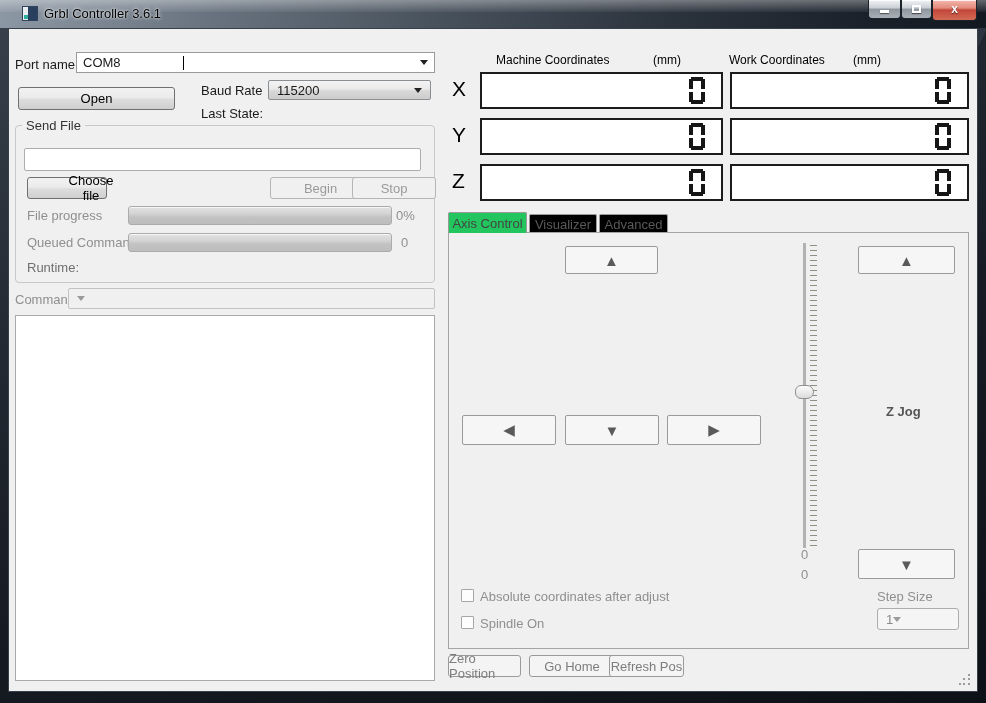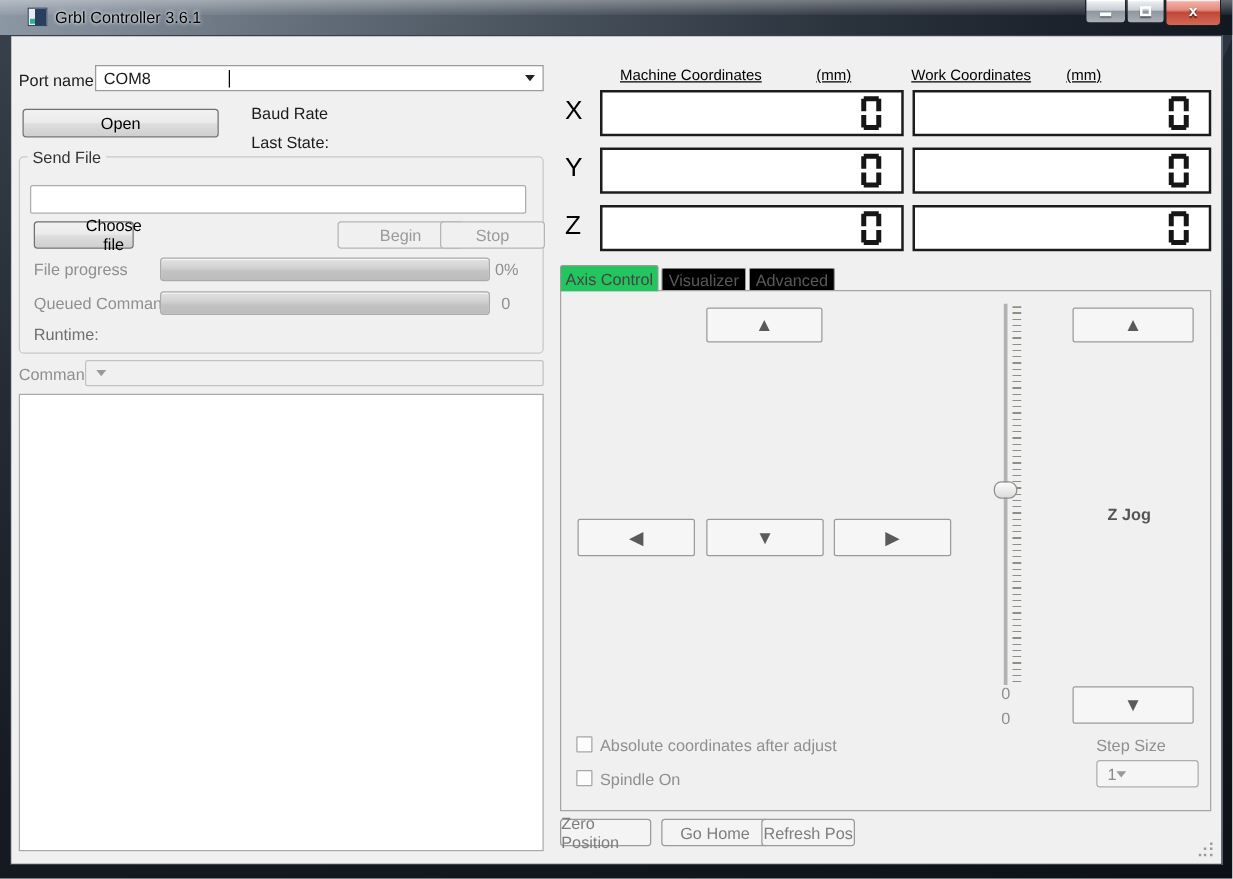--- a/index.html
+++ b/index.html
@@ -77,21 +77,21 @@
   .group { border:1px solid #c8c8c8; border-radius:4px; }
   .group-title { position:absolute; top:-8px; left:6px; background:#f0f0f0; padding:0 4px; color:#333; }
 
   .progress { border:1px solid #ababab; border-radius:3px;
     background:linear-gradient(#e2e2e2,#d3d3d3 40%,#c2c2c2 60%,#bdbdbd);
     box-shadow:inset 0 1px 0 rgba(255,255,255,0.7); }
 
   .logarea { background:#fff; border:1px solid #a9a9a9; }
 
   
-  .coord-header { color:#000; font-size:12px; white-space:nowrap;text-decoration:underline; }
+  .coord-header { color:#000; font-size:12px; white-space:nowrap; }
   .axis-letter { font-size:21px; color:#000; }
   .lcd { background:#fff; border:2px solid #1c1c1c; display:flex; align-items:center;
     justify-content:flex-end; padding-right:16px; }
   .sseg { position:relative; display:inline-block; width:16px; height:27px; margin-left:4px; }
   .seg { position:absolute; background:#161616; }
   .seg-a { top:0; left:2px; right:2px; height:4px; }
   .seg-d { bottom:0; left:2px; right:2px; height:4px; }
   .seg-f { left:0; top:2px; width:4px; height:10px; }
   .seg-b { right:0; top:2px; width:4px; height:10px; }
   .seg-e { left:0; bottom:2px; width:4px; height:10px; }
@@ -143,20 +143,24 @@
     <span class="abs label" style="left:6px; top:28px;">Port name</span>
     <div class="abs combo-edit" style="left:67px; top:23px; width:359px; height:21px;">
       <span class="val">COM8</span>
       <span class="caret" style="position:absolute; left:105px; top:3px;"></span>
       <span class="arrow-down"></span>
     </div>
     <div class="abs btn-native" style="left:9px; top:58px; width:157px; height:23px;">
       <span>Open</span>
     </div>
     <span class="abs label" style="left:192px; top:54px;">Baud Rate</span>
+    <div class="abs combo-native" style="left:259px; top:51px; width:163px; height:20px;">
+      <span class="val">115200</span>
+      <span class="arrow-down"></span>
+    </div>
     <span class="abs label" style="left:192px; top:77px;">Last State:</span>
 
     <div class="abs group" style="left:6px; top:96px; width:420px; height:158px;">
       <span class="group-title">Send File</span>
       <div class="abs textinput" style="left:8px; top:22px; width:397px; height:23px;">
         <span></span>
       </div>
       <div class="abs btn-native" style="left:11px; top:51px; width:80px; height:22px;padding-left:48px;">
         <span>Choose file</span>
       </div>

